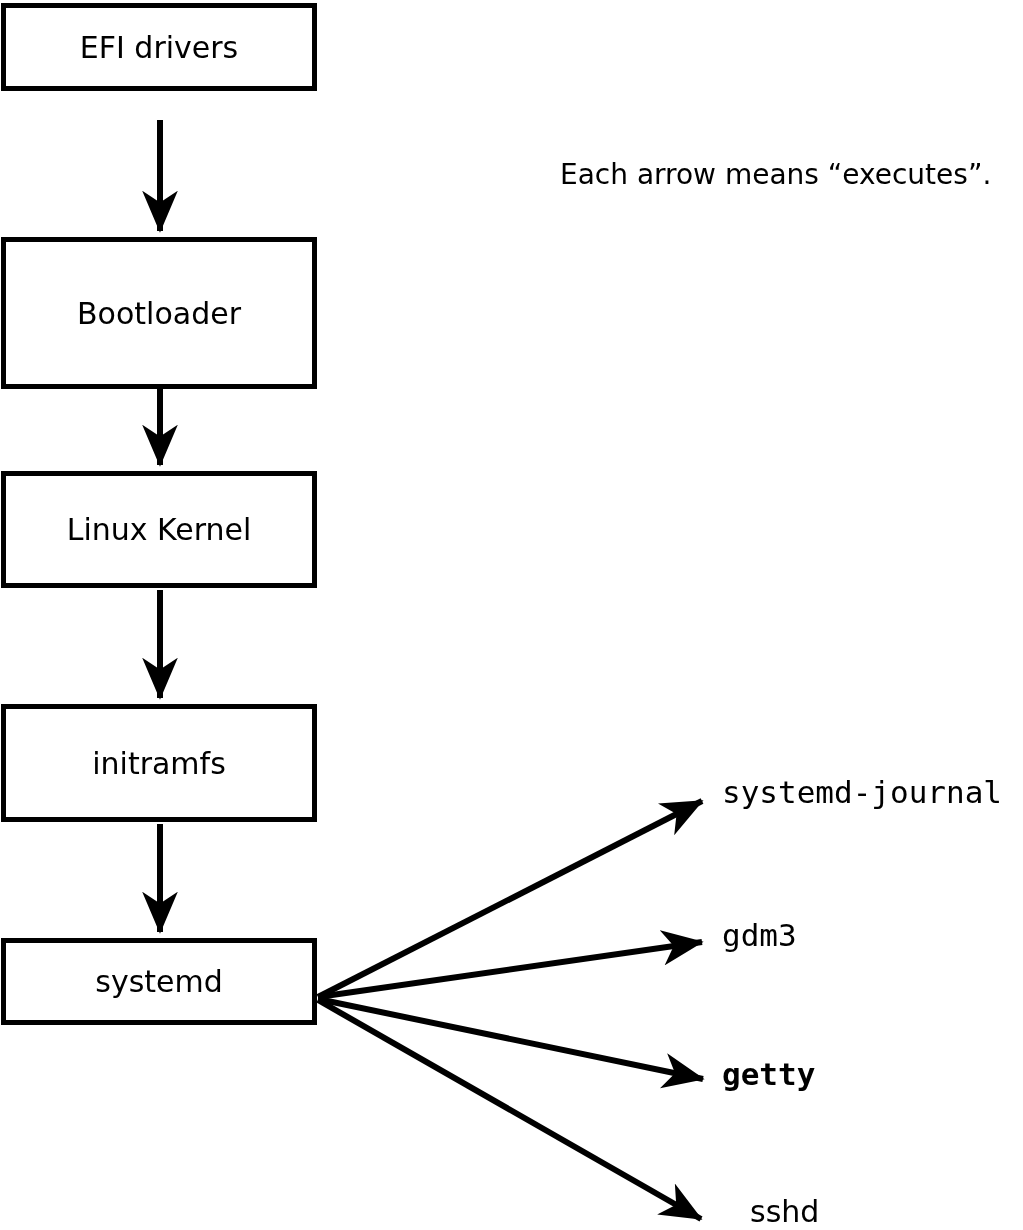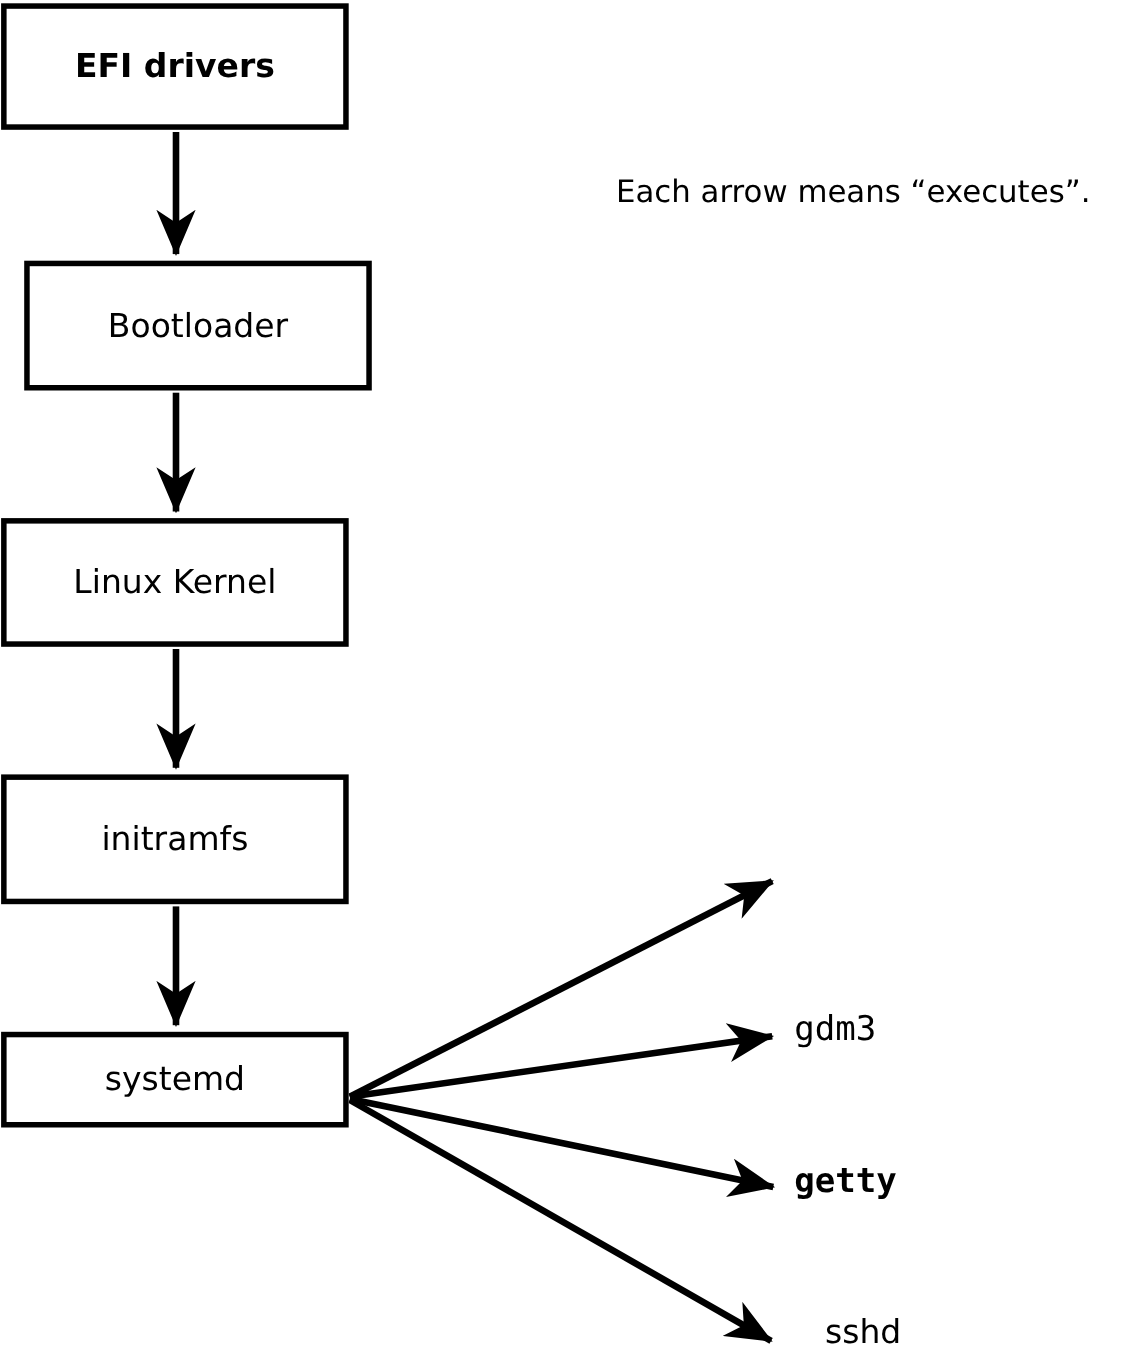--- a/index.html
+++ b/index.html
@@ -23,22 +23,22 @@
     box-sizing: border-box;
     border: 5px solid #000000;
     background: #ffffff;
     display: flex;
     align-items: center;
     justify-content: center;
     font-size: 30px;
     line-height: 1.1;
     text-align: center;
   }
-  #box-efi        { top: 3px;   height: 115px; font-weight: bold; }
-  #box-bootloader { top: 237px; height: 118px; margin-left: 21px; }
+  #box-efi        { top: 3px;   height: 88px; }
+  #box-bootloader { top: 237px; height: 152px; }
   #box-kernel     { top: 471px; height: 117px; }
   #box-initramfs  { top: 704px; height: 118px; }
   #box-systemd    { top: 938px; height: 87px; }
 
   .arrow-layer {
     position: absolute;
     top: 0;
     left: 0;
     width: 1023px;
     height: 1230px;
@@ -98,17 +98,18 @@
   <div class="flow-box" id="box-kernel">
     <span>Linux Kernel</span>
   </div>
   <div class="flow-box" id="box-initramfs">
     <span>initramfs</span>
   </div>
   <div class="flow-box" id="box-systemd">
     <span>systemd</span>
   </div>
 
+  <div class="target-label mono" id="label-journal">systemd-journal</div>
   <div class="target-label mono" id="label-gdm3">gdm3</div>
   <div class="target-label mono" id="label-getty">getty</div>
   <div class="target-label sans" id="label-sshd">sshd</div>
 
 </div>
 
 </body></html>

